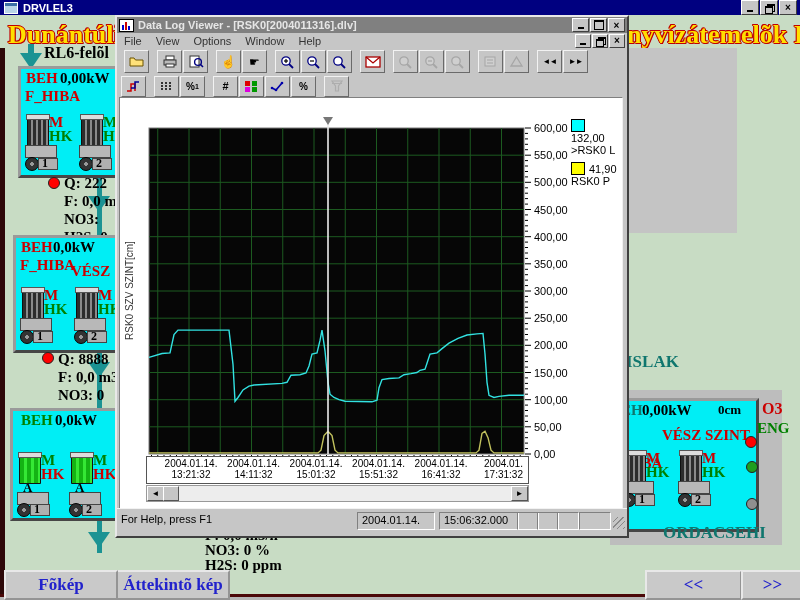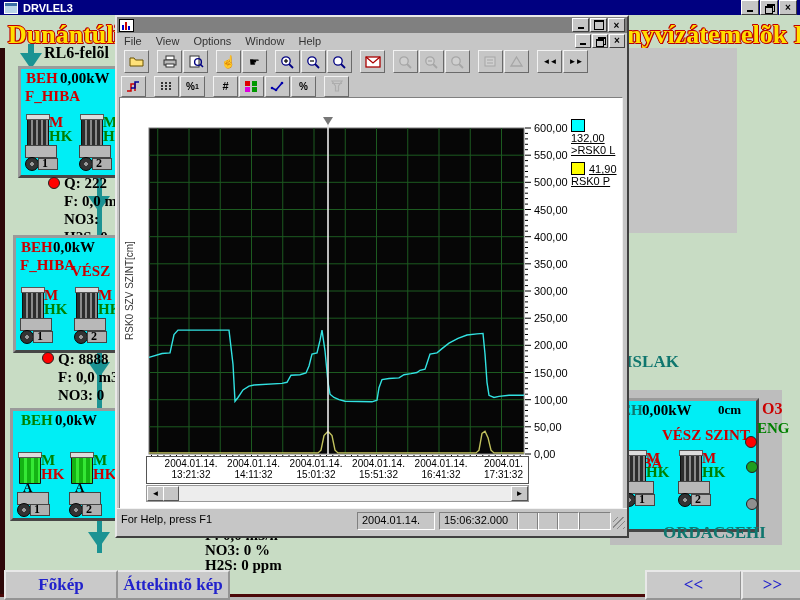--- a/index.html
+++ b/index.html
@@ -68,21 +68,21 @@
   .tbtn.dis{color:#8a8a8a;}
   .tbtn.dis svg{opacity:.4;filter:grayscale(1);}
   .tgap{width:7px;}
   .sq{display:inline-block;width:5px;height:5px;}
   #chart-client{left:2px;top:80px;width:502px;height:411px;background:#ffffff;
     border:1px solid;border-color:#808080 #f0f0f0 #f0f0f0 #808080;}
   #plot-wrap{left:29px;top:30px;width:383px;height:334px;}
   .ytick{position:absolute;left:414px;width:46px;font-size:11px;color:#000;}
   #ylabel{left:2px;top:30px;height:326px;width:14px;display:flex;align-items:center;justify-content:center;
     writing-mode:vertical-rl;transform:rotate(180deg);font-size:10px;color:#333;}
-  #legend{left:451px;top:21px;width:50px;font-size:11px;color:#000;text-decoration:underline;}
+  #legend{left:451px;top:21px;width:50px;font-size:11px;color:#000;}
   .legend-swatch{display:inline-block;width:12px;height:11px;border:1px solid #000;vertical-align:-2px;margin-right:4px;}
   .legend-label{margin:0 0 6px 0;}
   #xlabels{left:26px;top:358px;width:381px;height:26px;background:#fff;border:1px solid #555;overflow:hidden;}
   .xlab{position:absolute;top:1px;width:62px;text-align:center;font-size:10px;line-height:11px;color:#000;}
   #cursor-marker{top:19px;width:0;height:0;border-left:5px solid transparent;border-right:5px solid transparent;
     border-top:8px solid #777;}
   #hscroll{left:26px;top:387px;width:381px;height:15px;background:#ededed;border:1px solid #999;}
   .scrbtn{position:absolute;top:0;width:15px;height:13px;background:#c6c6c6;border:1px solid;
     border-color:#fff #555 #555 #fff;font-size:8px;display:flex;align-items:center;justify-content:center;color:#000;}
   #scroll-thumb{position:absolute;left:16px;top:0;width:14px;height:13px;background:#c6c6c6;border:1px solid;border-color:#fff #555 #555 #fff;}
@@ -280,20 +280,21 @@
     </span>
   </div>
 
   <div class="abs" id="dlv">
     <div class="abs" id="dlv-titlebar">
       <span class="dlv-ico">
           <i></i>
           <i></i>
           <i></i>
         </span>
+      <span>Data Log Viewer - [RSK0[2004011316].dlv]</span>
       <span style="margin-left:auto;margin-right:2px;display:flex;">
         <span class="wbtn" style="width:15px;height:12px;">
             <span class="g-min"></span>
           </span>
         <span class="wbtn" style="width:15px;height:12px;">
             <span class="g-max"></span>
           </span>
         <span class="wbtn g-close" style="width:15px;height:12px;">×</span>
       </span>
     </div>

